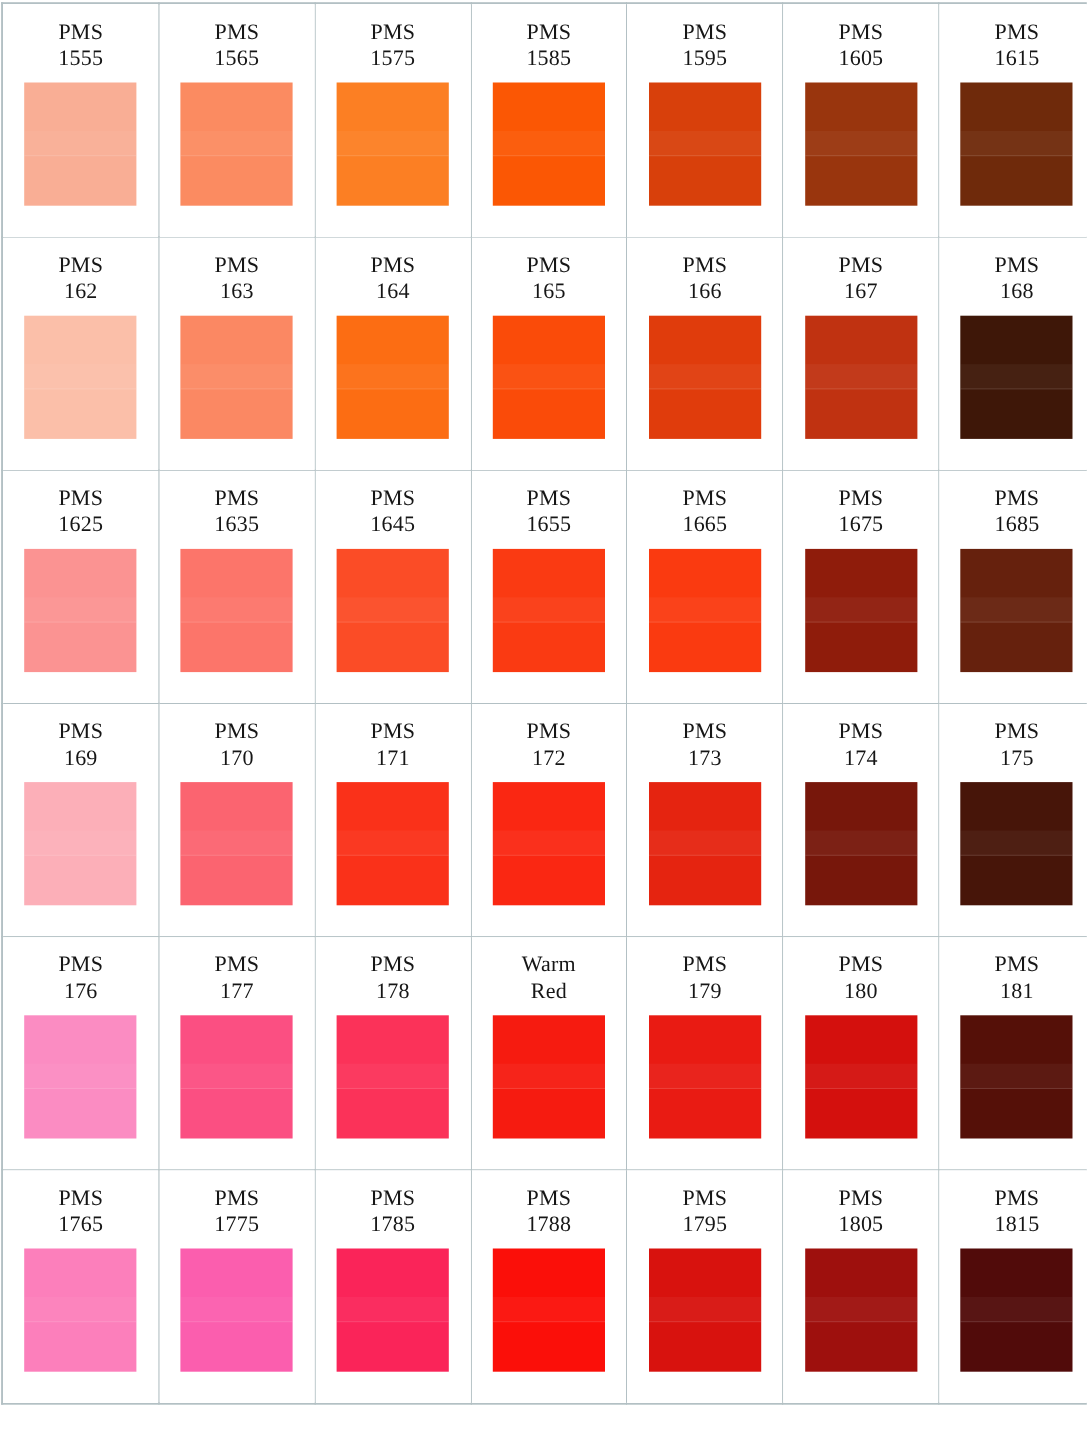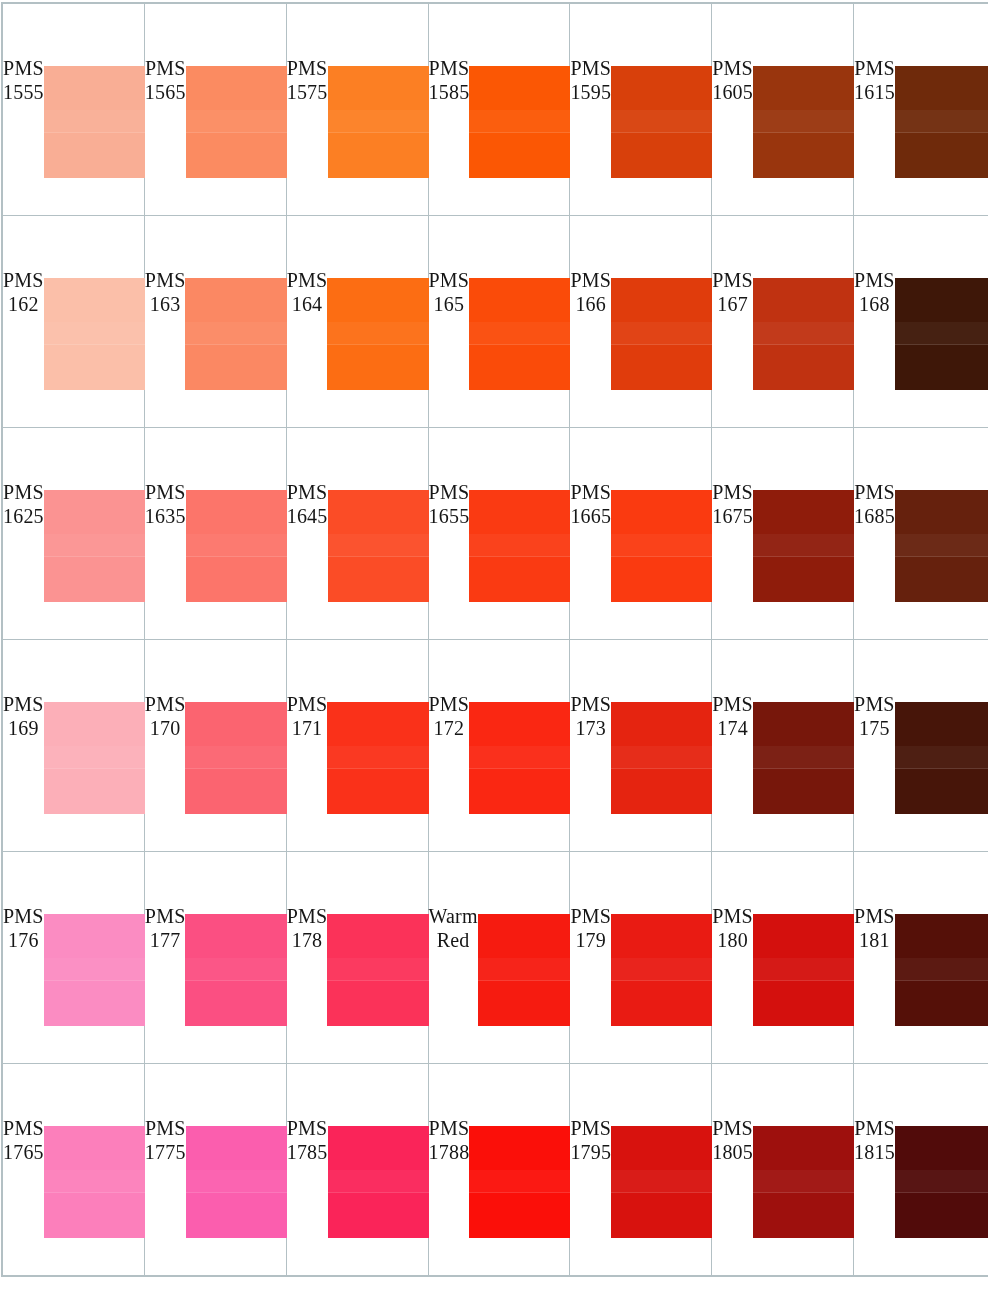--- a/index.html
+++ b/index.html
@@ -43,25 +43,25 @@
     border-bottom: 1.5px solid #b3c0c4;
     background: #ffffff;
     vertical-align: top;
     padding: 0;
     text-align: center;
     position: relative;
   }
 
   .cell-inner {
     display: flex;
-    flex-direction: row;
+    flex-direction: column;
+    align-items: center;
     height: 100%;
     box-sizing: border-box;
     padding-top: 14px;
-    margin-top: 39px;
   }
 
   .swatch-label {
     font-size: 20px;
     line-height: 1.18;
     color: #161616;
     letter-spacing: 0.2px;
     white-space: pre-line;
     font-family: "Liberation Serif", "DejaVu Serif", serif;
     text-align: center;

